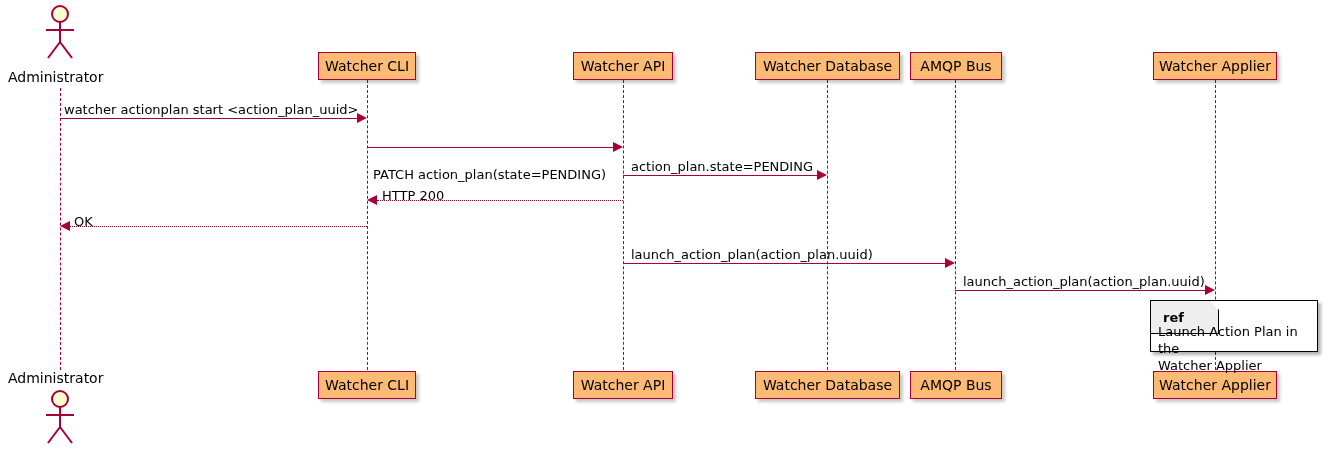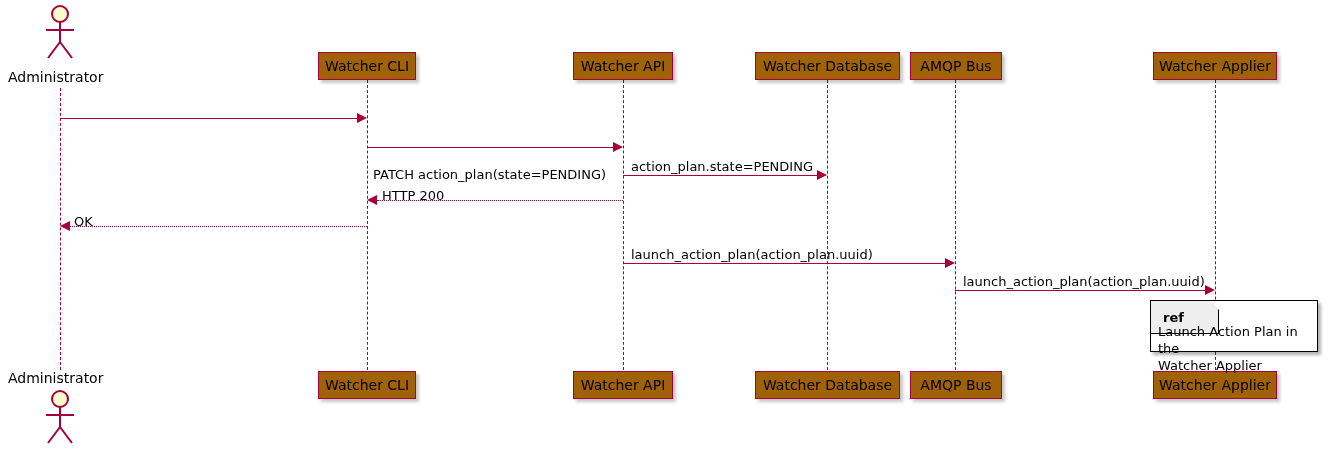--- a/index.html
+++ b/index.html
@@ -20,21 +20,21 @@
   .lifeline {
     position: absolute;
     width: 0;
     border-left: 1px dashed #A80036;
   }
 
   
   .participant {
     position: absolute;
     box-sizing: border-box;
-    background: #a16207;
+    background: #fdba74;
     border: 1.5px solid #A80036;
     color: #000000;
     font-size: 14px;
     line-height: 1;
     display: flex;
     align-items: center;
     justify-content: center;
     white-space: nowrap;
     box-shadow: 3px 3px 3px rgba(0,0,0,0.22);
     height: 28px;
@@ -158,20 +158,21 @@
   <div class="participant" style="left:755px;  top:52px; width:145px;">Watcher Database</div>
   <div class="participant" style="left:910px;  top:52px; width:92px;">AMQP Bus</div>
   <div class="participant" style="left:1153px; top:52px; width:124px;">Watcher Applier</div>
 
   <div class="participant" style="left:318px;  top:371px; width:98px;">Watcher CLI</div>
   <div class="participant" style="left:573px;  top:371px; width:100px;">Watcher API</div>
   <div class="participant" style="left:755px;  top:371px; width:145px;">Watcher Database</div>
   <div class="participant" style="left:910px;  top:371px; width:92px;">AMQP Bus</div>
   <div class="participant" style="left:1153px; top:371px; width:124px;">Watcher Applier</div>
 
+  <div class="msg-label" style="left:64px; top:103px;">watcher actionplan start &lt;action_plan_uuid&gt;</div>
   <div class="msg-line" style="left:60px; top:118px; width:297px;"></div>
   <div class="arrow-head right" style="left:357px; top:113px;"></div>
 
   <div class="msg-label" style="left:373px; top:132px;margin-top:36px;">PATCH action_plan(state=PENDING)</div>
   <div class="msg-line" style="left:367px; top:147px; width:246px;"></div>
   <div class="arrow-head right" style="left:613px; top:142px;"></div>
 
   <div class="msg-label" style="left:631px; top:160px;">action_plan.state=PENDING</div>
   <div class="msg-line" style="left:623px; top:175px; width:194px;"></div>
   <div class="arrow-head right" style="left:817px; top:170px;"></div>

